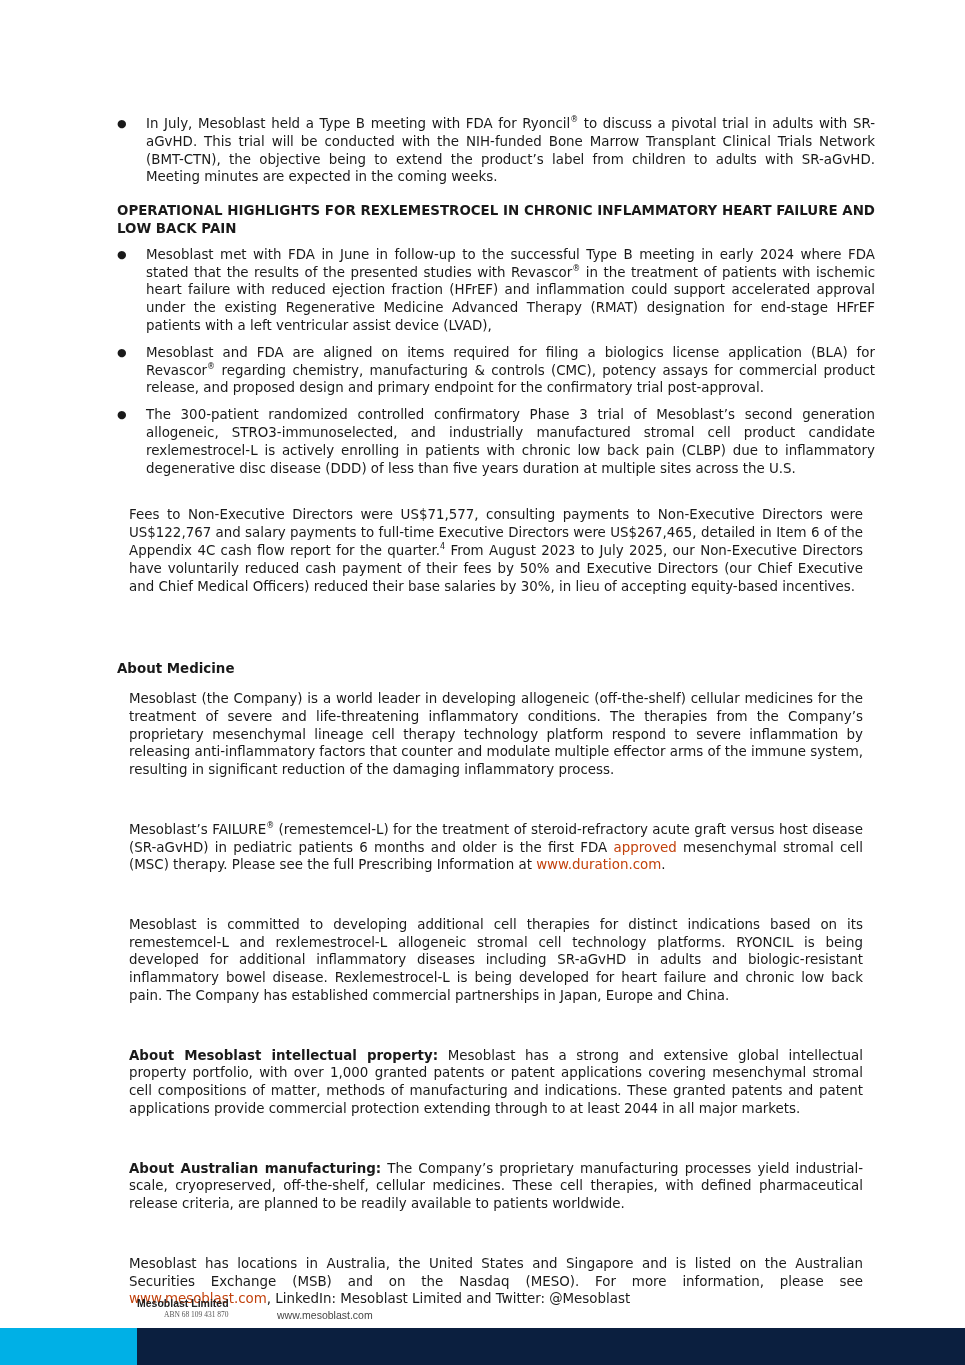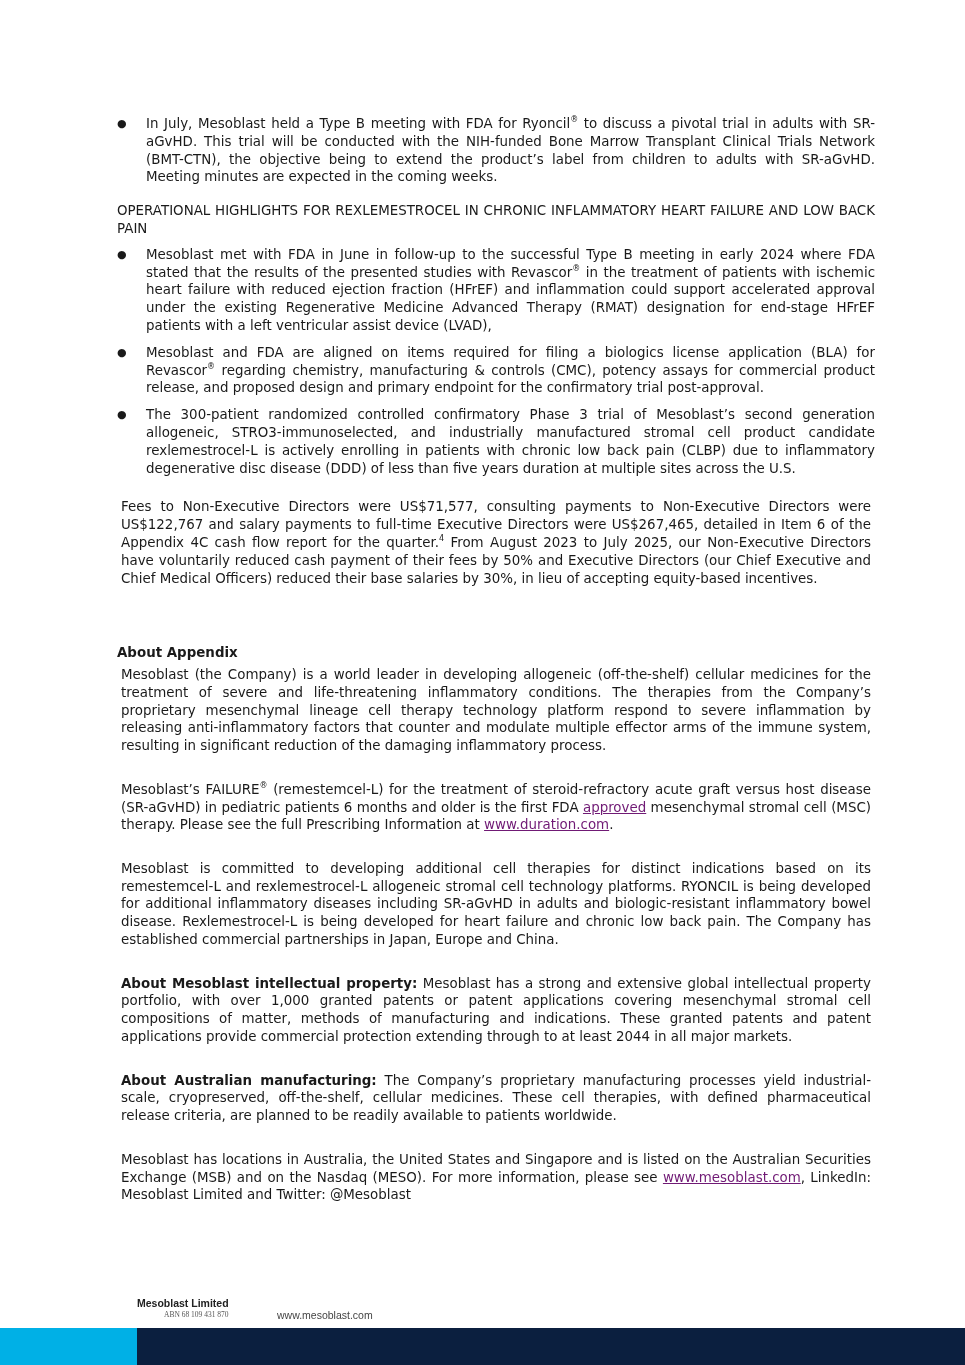--- a/index.html
+++ b/index.html
@@ -5,27 +5,27 @@
   html, body { margin: 0; padding: 0; background: #ffffff; }
   body {
     width: 965px; height: 1365px; position: relative; overflow: hidden;
     font-family: "DejaVu Sans", sans-serif; color: #1a1a1a;
   }
   .page { position: absolute; left: 117px; top: 115px; width: 758px; font-size: 13.4px; line-height: 17.8px; }
   .just { text-align: justify; }
   ul.bullets { list-style: none; margin: 0; padding: 0; }
   ul.bullets li { position: relative; padding-left: 29px; text-align: justify; margin-bottom: 9px; }
   ul.bullets li .dot { position: absolute; left: 0; top: 0; font-size: 11px; }
-  .heading { font-weight: normal; text-align: justify; text-align-last: left; margin: 16px 0 8px 0; }
+  .heading { font-weight: bold; text-align: justify; text-align-last: left; margin: 16px 0 8px 0; }
   .section-title { font-weight: bold; margin: 0; }
-  p { margin: 4px; }
+  p { margin: 12px; }
   .gap { height: 17.8px; }
   .gap2 { height: 35px; }
   sup { font-size: 8px; line-height: 0; vertical-align: 6px; }
-  a { color: #701a75; text-decoration: underline; }
+  a { color: #c2410c; }
   .footer-brand { position: absolute; left: 137px; top: 1297px; text-align: right; }
   .footer-name { font-family: "Liberation Sans", sans-serif; font-weight: bold; font-size: 10.5px; color: #222; }
   .footer-abn { font-family: Liberation Serif, serif; font-size: 7.5px; color: #555; margin-top: 1px; }
   .footer-url { position: absolute; left: 277px; top: 1309px; font-family: "Liberation Sans", sans-serif; font-size: 10.5px; color: #444; }
   .bar-cyan { position: absolute; left: 0; top: 1328px; width: 137px; height: 37px; background: #00b0e6; }
   .bar-navy { position: absolute; left: 137px; top: 1328px; width: 828px; height: 37px; background: #0b1f3f; }
 </style>
 </head>
 <body>
 
@@ -53,21 +53,21 @@
       <span class="dot">●</span>
       <span>The 300-patient randomized controlled confirmatory Phase 3 trial of Mesoblast’s second generation allogeneic, STRO3-immunoselected, and industrially manufactured stromal cell product candidate rexlemestrocel-L is actively enrolling in patients with chronic low back pain (CLBP) due to inflammatory degenerative disc disease (DDD) of less than five years duration at multiple sites across the U.S.</span>
     </li>
   </ul>
 
   <div style="height:8px"></div>
   <p class="just"><span>Fees to Non-Executive Directors were US$71,577, consulting payments to Non-Executive Directors were US$122,767 and salary payments to full-time Executive Directors were US$267,465, detailed in Item 6 of the Appendix 4C cash flow report for the quarter.</span><sup>4</sup><span> From August 2023 to July 2025, our Non-Executive Directors have voluntarily reduced cash payment of their fees by 50% and Executive Directors (our Chief Executive and Chief Medical Officers) reduced their base salaries by 30%, in lieu of accepting equity-based incentives.</span></p>
   <div class="gap"></div>
 
   <div class="gap2"></div>
-  <p class="section-title">About Appendix</p>
+  <p class="section-title">About Medicine</p>
   <p class="just">Mesoblast (the Company) is a world leader in developing allogeneic (off-the-shelf) cellular medicines for the treatment of severe and life-threatening inflammatory conditions. The therapies from the Company’s proprietary mesenchymal lineage cell therapy technology platform respond to severe inflammation by releasing anti-inflammatory factors that counter and modulate multiple effector arms of the immune system, resulting in significant reduction of the damaging inflammatory process.</p>
   <div class="gap"></div>
   <p class="just"><span>Mesoblast’s FAILURE</span><sup>®</sup><span> (remestemcel-L) for the treatment of steroid-refractory acute graft versus host disease (SR-aGvHD) in pediatric patients 6 months and older is the first FDA </span><a>approved</a><span> mesenchymal stromal cell (MSC) therapy. Please see the full Prescribing Information at </span><a>www.duration.com</a><span>.</span></p>
   <div class="gap"></div>
   <p class="just">Mesoblast is committed to developing additional cell therapies for distinct indications based on its remestemcel-L and rexlemestrocel-L allogeneic stromal cell technology platforms. RYONCIL is being developed for additional inflammatory diseases including SR-aGvHD in adults and biologic-resistant inflammatory bowel disease. Rexlemestrocel-L is being developed for heart failure and chronic low back pain. The Company has established commercial partnerships in Japan, Europe and China.</p>
   <div class="gap"></div>
   <p class="just"><b>About Mesoblast intellectual property:</b><span> Mesoblast has a strong and extensive global intellectual property portfolio, with over 1,000 granted patents or patent applications covering mesenchymal stromal cell compositions of matter, methods of manufacturing and indications. These granted patents and patent applications provide commercial protection extending through to at least 2044 in all major markets.</span></p>
   <div class="gap"></div>
   <p class="just"><b>About Australian manufacturing:</b><span> The Company’s proprietary manufacturing processes yield industrial-scale, cryopreserved, off-the-shelf, cellular medicines. These cell therapies, with defined pharmaceutical release criteria, are planned to be readily available to patients worldwide.</span></p>
   <div class="gap"></div>

